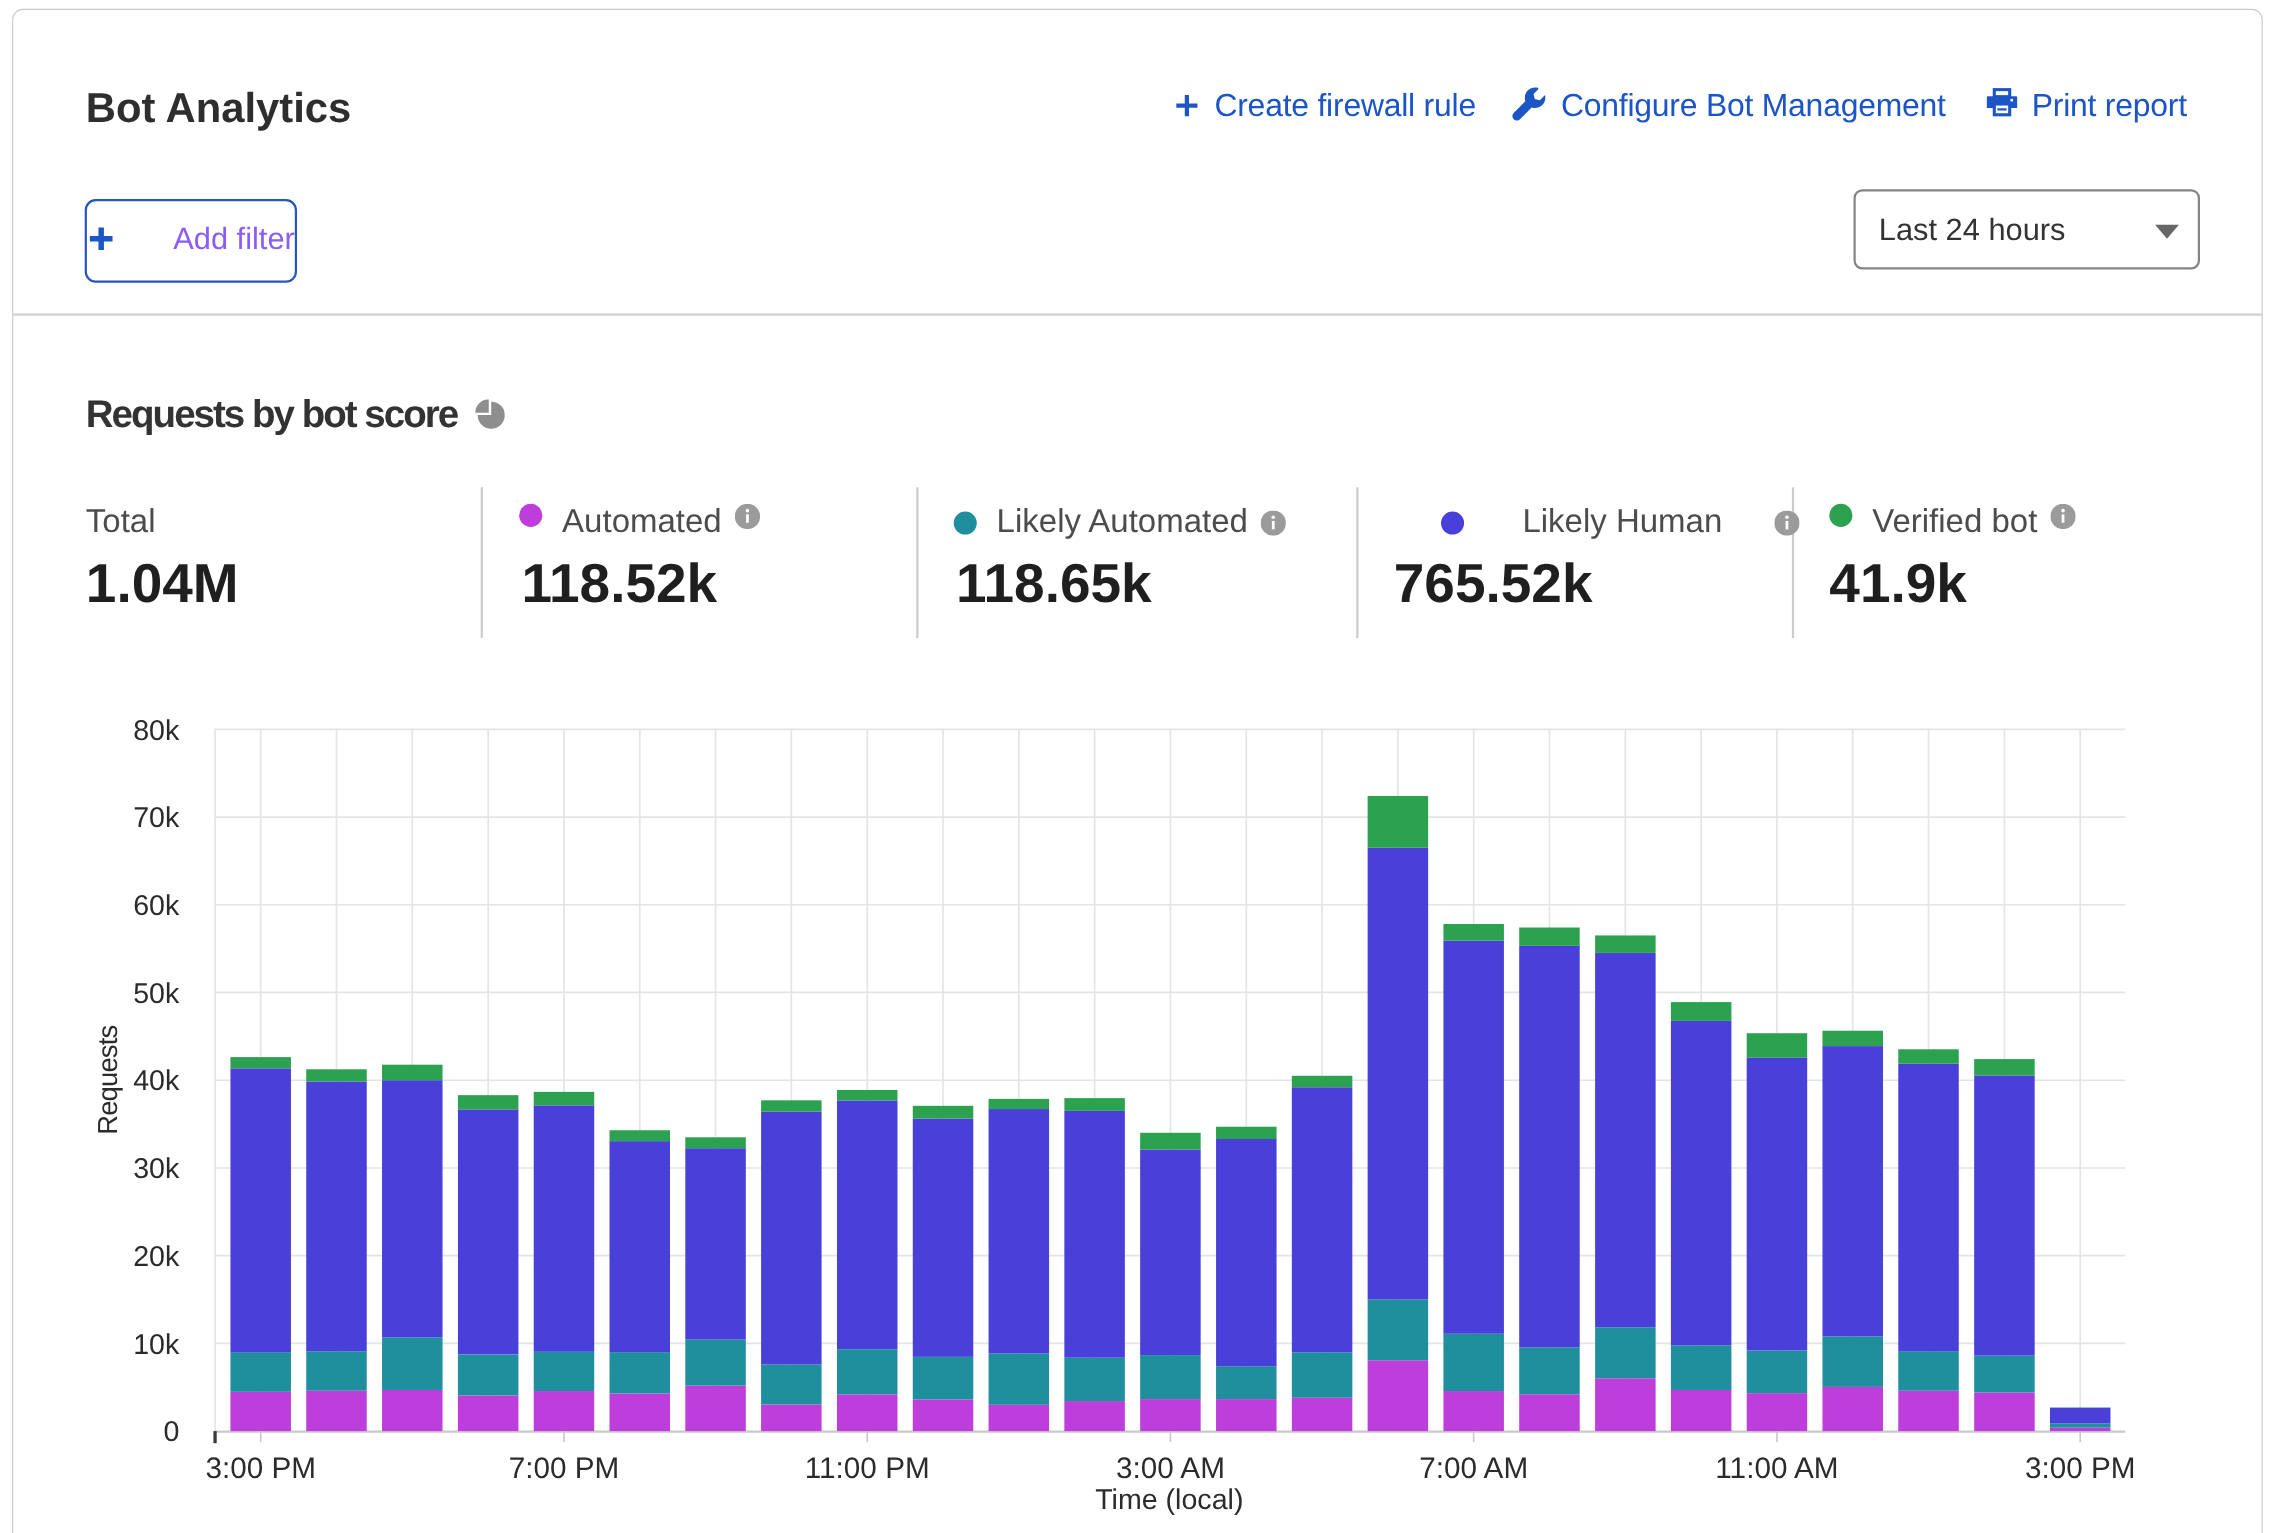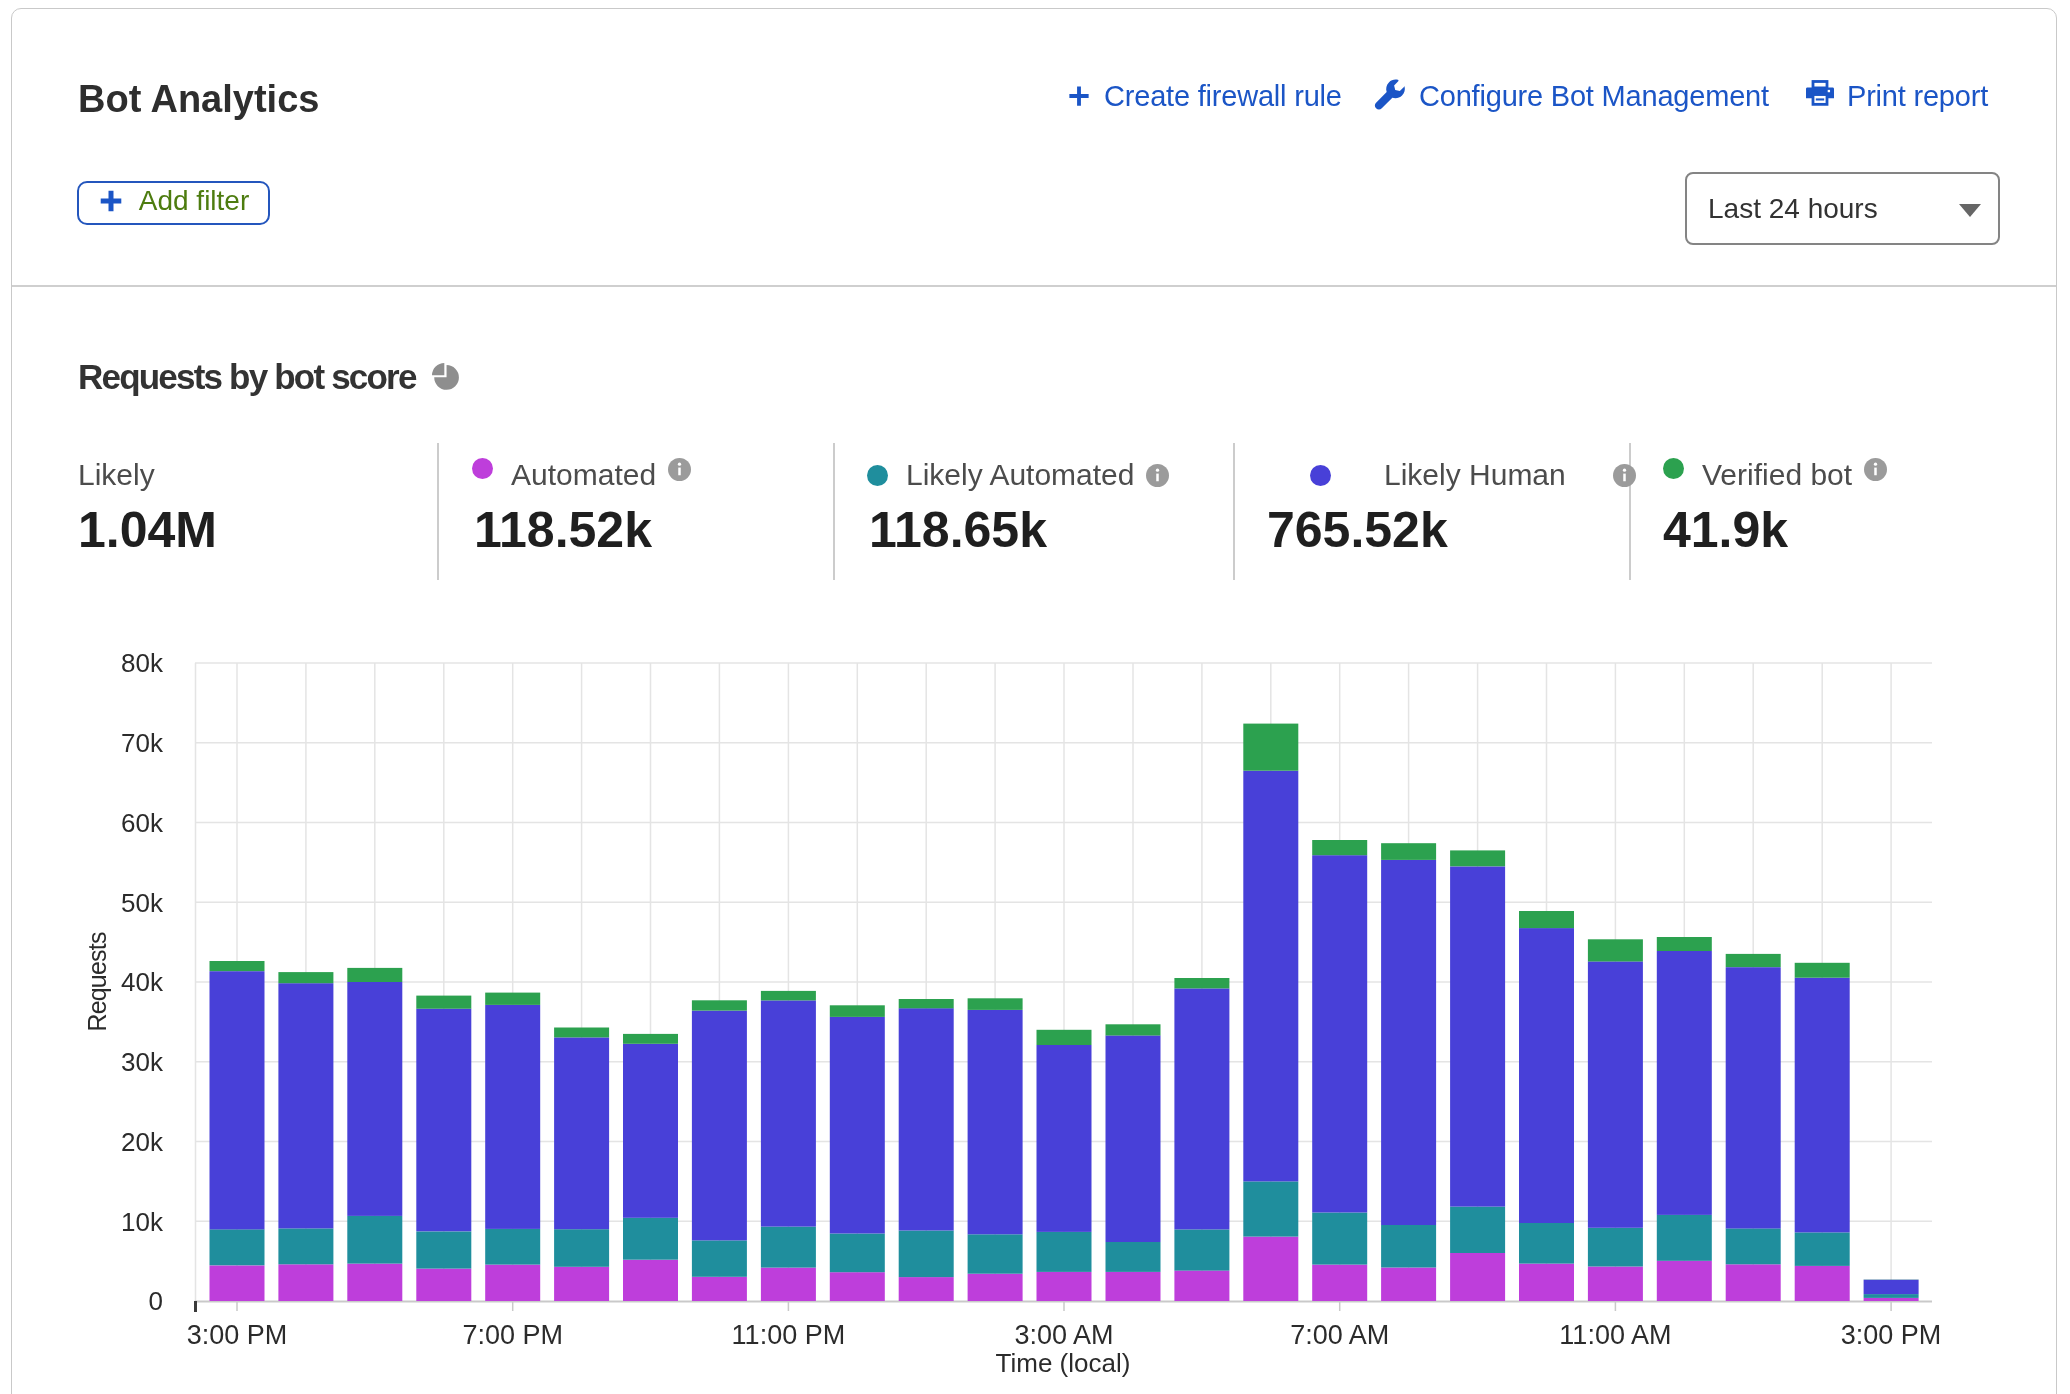--- a/index.html
+++ b/index.html
@@ -26,21 +26,21 @@
 <div class="abs" style="left:1419px;top:80px;font-size:29px;color:#1b55c6;white-space:nowrap;letter-spacing:-0.2px;">Configure Bot Management</div>
 <svg class="abs" style="left:1806px;top:80px;" width="28" height="27" viewBox="0 0 24 23">
 <rect x="6" y="1.2" width="12" height="5.5" fill="#fff" stroke="#1b55c6" stroke-width="2.4"></rect>
 <path fill="#1b55c6" d="M1.2 6.4h21.6c.7 0 1.2.5 1.2 1.2v8h-24v-8c0-.7.5-1.2 1.2-1.2z"></path>
 <rect x="18.6" y="8.4" width="2" height="2" fill="#fff"></rect>
 <rect x="6" y="12.4" width="12" height="8.4" fill="#fff" stroke="#1b55c6" stroke-width="2.4"></rect>
 <line x1="8.4" y1="16.6" x2="15.6" y2="16.6" stroke="#1b55c6" stroke-width="1.8"></line>
 </svg>
 <div class="abs" style="left:1847px;top:80px;font-size:29px;color:#1b55c6;white-space:nowrap;letter-spacing:-0.2px;">Print report</div>
 
-<div class="abs" style="left:77px;top:181px;width:193px;height:44px;border:2.5px solid #2456bd;border-radius:10px;display:flex;align-items:center;justify-content:center;padding-bottom:5px;color:#4d7c0f;font-size:28px;">
+<div class="abs" style="left:77px;top:181px;width:193px;height:76px;border:2.5px solid #2456bd;border-radius:10px;display:flex;align-items:center;justify-content:space-between;padding-bottom:5px;color:#8b5cf6;font-size:28px;">
   <svg width="26" height="26" viewBox="0 0 24 24" style="margin-right:15px;">
       <path d="M9.7 2.5h4.6v7.2h7.2v4.6h-7.2v7.2H9.7v-7.2H2.5V9.7h7.2z" fill="#1b55c6"></path>
     </svg>
   <span>Add filter</span>
 </div>
 
 <div class="abs" style="left:1685px;top:172px;width:315px;height:73px;border:2px solid #848484;border-radius:8px;display:flex;align-items:center;color:#333;font-size:28px;">
   <span style="margin-left:21px;">Last 24 hours</span>
   <svg width="22" height="13" viewBox="0 0 22 13" style="position:absolute;right:17px;top:30px;">
       <path d="M0 0h22L11 13z" fill="#666"></path>
@@ -51,21 +51,21 @@
 <svg class="abs" style="left:432px;top:363px;" width="27" height="27" viewBox="0 0 28 28">
   <path d="M15.1 14.9 L15.1 2.2 A12.8 12.8 0 1 1 2.3 14.9 Z" fill="#8e8e8e"></path>
   <path d="M12.8 12.6 L12.8 0 A12.8 12.8 0 0 0 0 12.6 Z" fill="#8e8e8e"></path>
 </svg>
 
 <div class="abs" style="left:437px;top:443px;width:1.5px;height:137px;background:#ccc;"></div>
 <div class="abs" style="left:833px;top:443px;width:1.5px;height:137px;background:#ccc;"></div>
 <div class="abs" style="left:1233px;top:443px;width:1.5px;height:137px;background:#ccc;"></div>
 <div class="abs" style="left:1629px;top:443px;width:1.5px;height:137px;background:#ccc;"></div>
 
-<div class="abs" style="left:78px;top:458px;font-size:30px;color:#4c4c4c;">Likely</div>
+<div class="abs" style="left:78px;top:458px;font-size:30px;color:#4c4c4c;">Total</div>
 <div class="abs" style="left:78px;top:501px;font-size:50px;font-weight:bold;color:#1f1f1f;">1.04M</div>
 
 <div class="abs" style="left:472px;top:458px;display:flex;align-items:flex-start;">
   <span style="width:21px;height:21px;border-radius:50%;background:#be3edb;margin-right:18px;"></span>
   <span style="font-size:30px;color:#4c4c4c;">Automated</span>
   <svg width="23" height="23" viewBox="0 0 24 24" style="margin-left:12px;">
       <circle cx="12" cy="12" r="12" fill="#9b9b9b"></circle>
       <rect x="10.7" y="10" width="2.6" height="8" fill="#fff"></rect>
       <circle cx="12" cy="6.5" r="1.7" fill="#fff"></circle>
     </svg>

